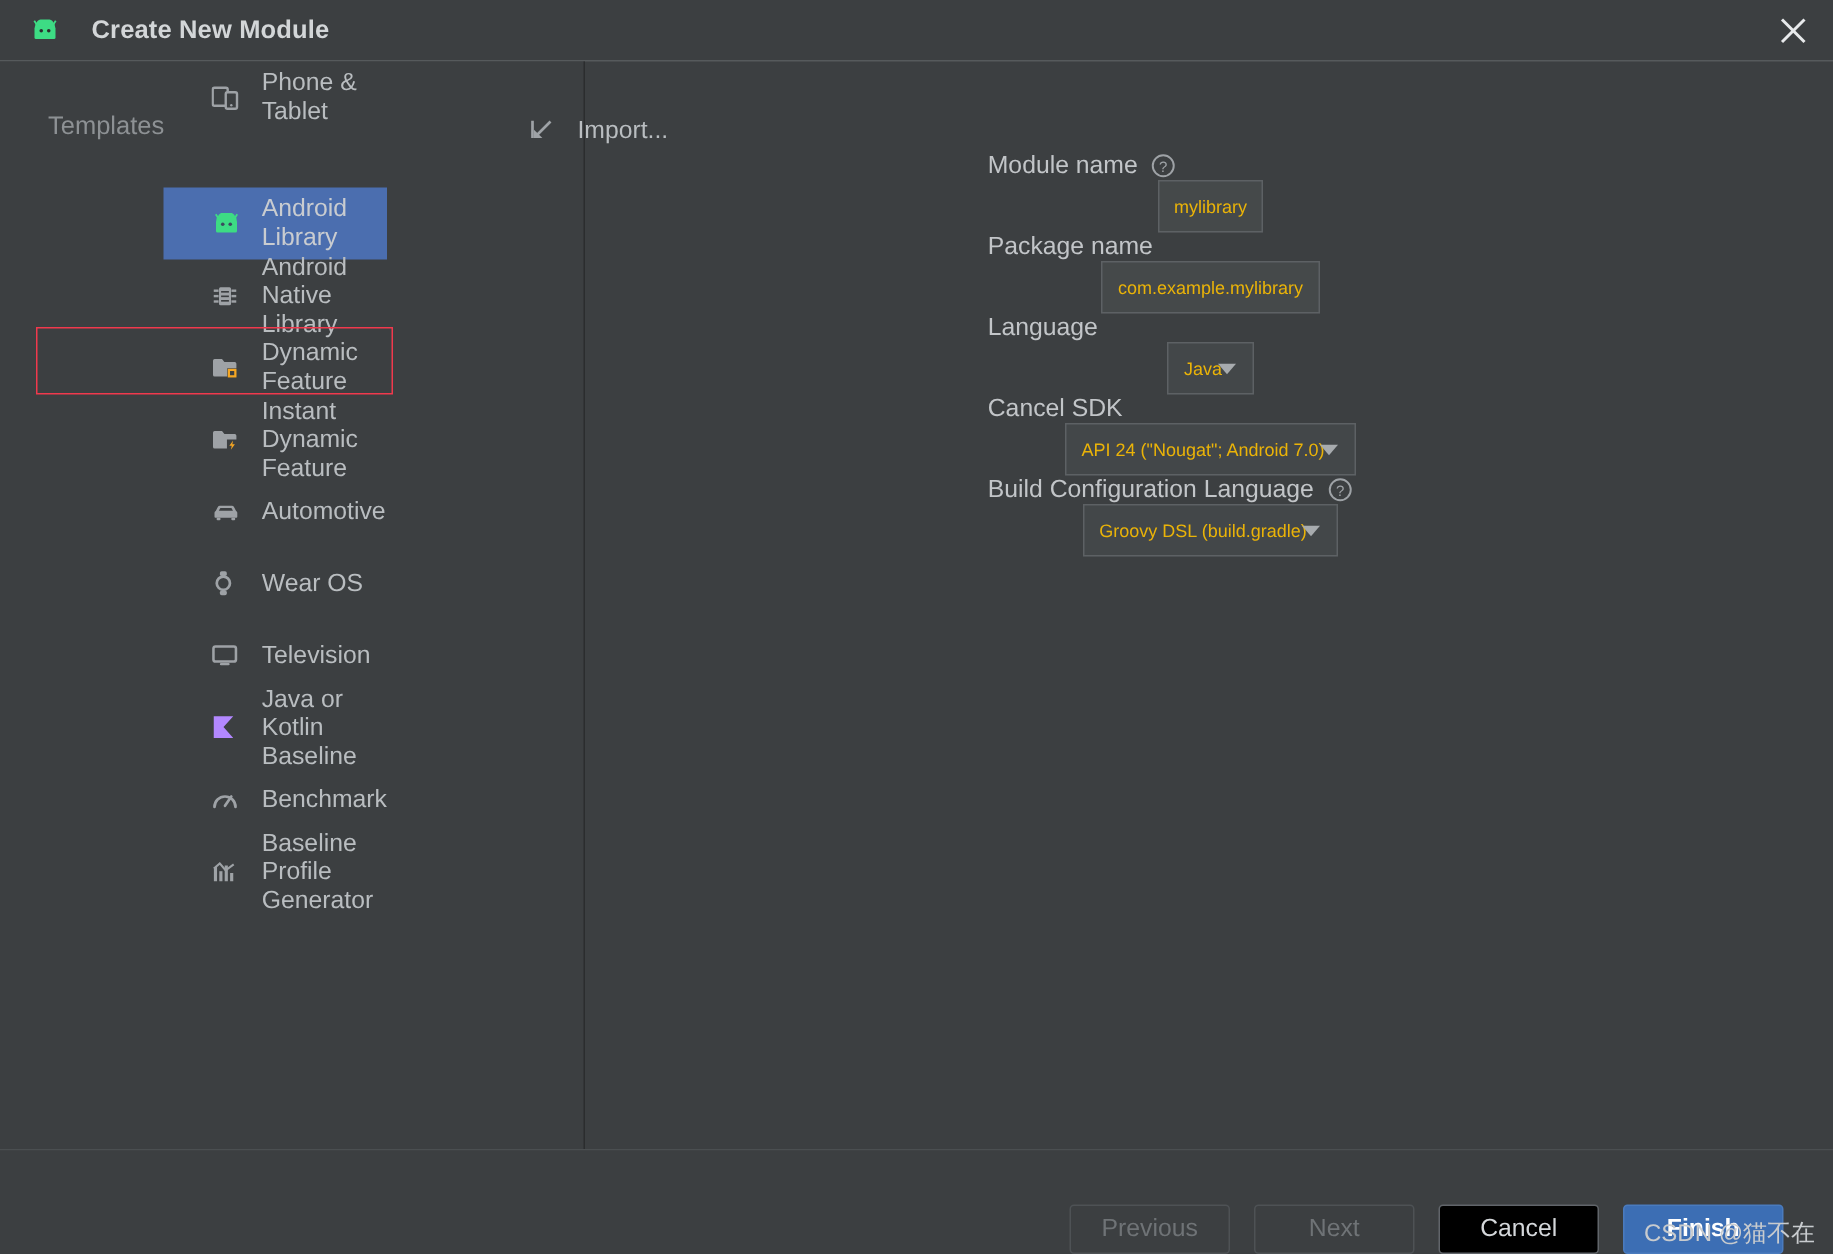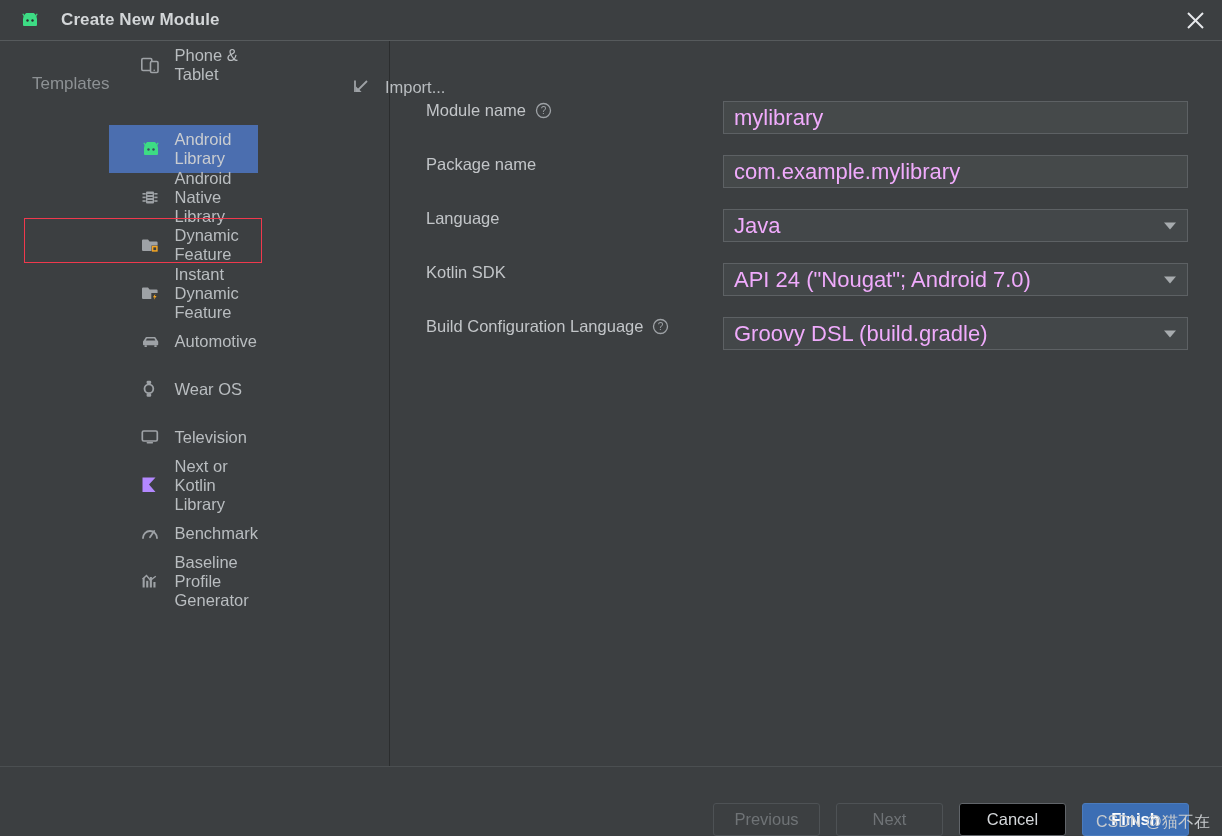--- a/index.html
+++ b/index.html
@@ -122,43 +122,44 @@
   }
 
   
   .form {
     flex: 1;
     padding: 60px 34px 0 36px;
     position: relative;
   }
   .form-row {
     display: flex;
-    align-items: flex-start;
+    align-items: center;
     height: 54px;
+    flex-direction: column;
   }
   .form-label {
     width: 297px;
     min-width: 297px;
     color: #c2c5c8;
     font-size: 16.5px;
     display: flex; align-items: center;
     gap: 9px;
   }
   .help-icon {
     width: 17px; height: 17px;
     flex-shrink: 0;
     display: inline-flex;
   }
   .field {
     flex: 1;
     height: 33px;
     background: #45494a;
     border: 1px solid #5d6164;
-    color: #f0abfc;
-    font-size: 22px;
+    color: #eab308;
+    font-size: 12px;
     font-family: "Liberation Sans", sans-serif;
     display: flex; align-items: center;
     padding: 0 10px;
     outline: none;
   }
   .field.select {
     position: relative;
     padding-right: 20px;
     background: #434749;
   }
@@ -356,21 +357,21 @@
           </span>
           <span>Television</span>
         </div>
 
         <div class="tpl-item">
           <span class="tpl-icon">
             <svg width="18" height="18" viewBox="0 0 18 18">
               <path d="M1.5 1.5 L14.5 1.5 L8 8.6 L14.5 16 L1.5 16 Z" fill="#b388ff"></path>
             </svg>
           </span>
-          <span>Next or Kotlin Library</span>
+          <span>Java or Kotlin Baseline</span>
         </div>
 
         <div class="tpl-item">
           <span class="tpl-icon">
             <svg width="19" height="17" viewBox="0 0 19 17">
               <path d="M2 13 A7 7 0 1 1 16 13" fill="none" stroke="#9ea2a6" stroke-width="1.8" stroke-linecap="round"></path>
               <line x1="9" y1="12.2" x2="13.2" y2="6" stroke="#9ea2a6" stroke-width="1.8" stroke-linecap="round"></line>
             </svg>
           </span>
           <span>Benchmark</span>
@@ -437,21 +438,21 @@
         </div>
         <div class="field select">
           <span>Java</span>
           <span class="caret"></span>
         </div>
       </div>
 
 
       <div class="form-row">
         <div class="form-label">
-          <span>Kotlin SDK</span>
+          <span>Cancel SDK</span>
         </div>
         <div class="field select">
           <span>API 24 ("Nougat"; Android 7.0)</span>
           <span class="caret"></span>
         </div>
       </div>
 
       <div class="form-row">
         <div class="form-label">
           <span>Build Configuration Language</span>

